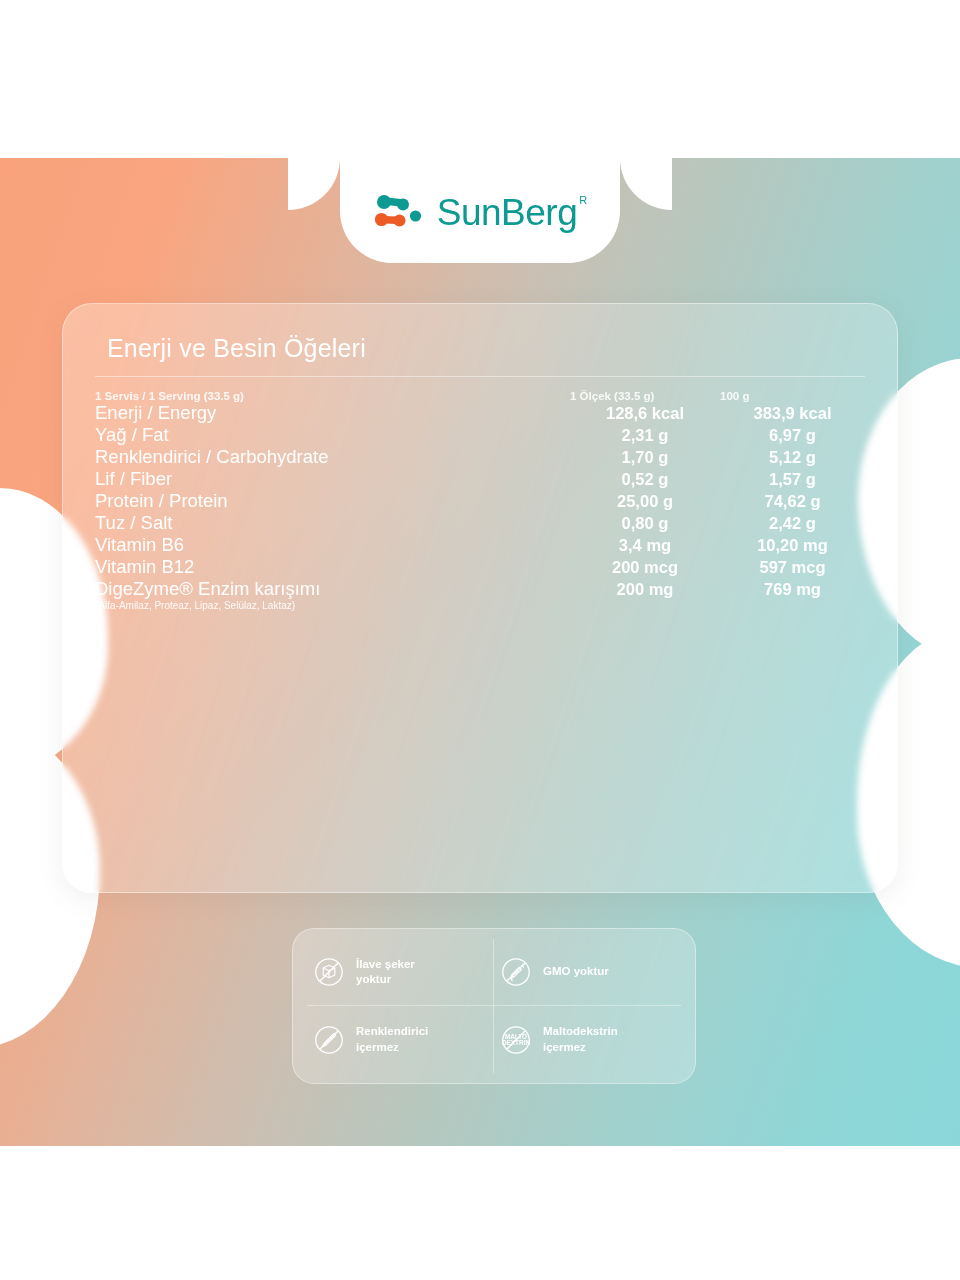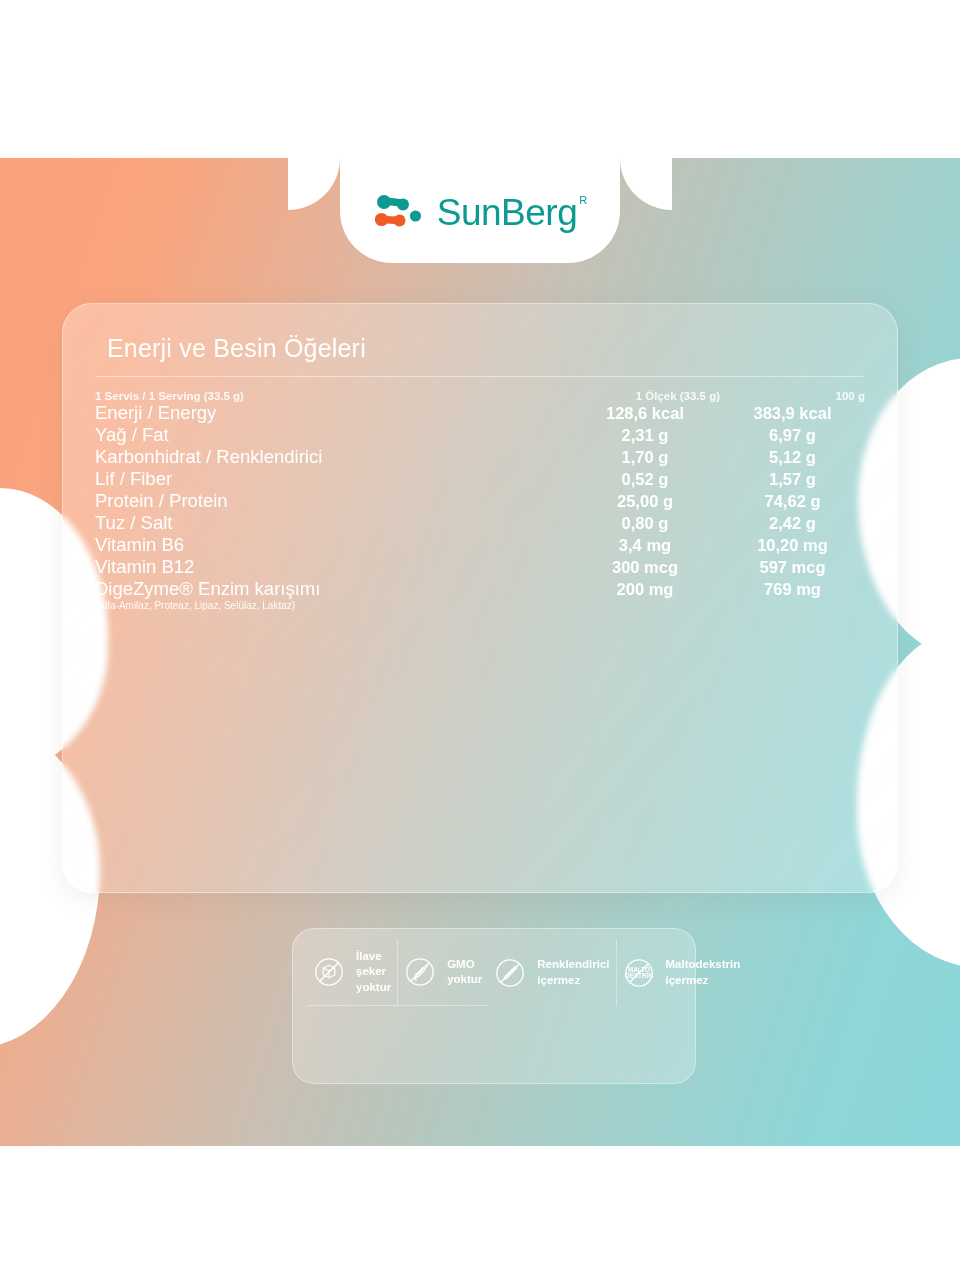--- a/index.html
+++ b/index.html
@@ -143,21 +143,21 @@
     border-collapse:collapse;
   }
   table.nutri th, table.nutri td {
     padding:0;
     vertical-align:baseline;
   }
   .colhead {
     font-size:11.5px;
     font-weight:700;
     color:rgba(255,255,255,0.88);
-    text-align:right;
+    text-align:left;
     padding-bottom:16px;
     white-space:nowrap;
   }
   .colhead.left {
     text-align:left;
     font-weight:700;
   }
   .nlabel {
     font-size:18.5px;
     font-weight:400;
@@ -195,21 +195,21 @@
     width:404px; height:156px;
     border-radius:22px;
     background:linear-gradient(120deg,
       rgba(255,255,255,0.26) 0%,
       rgba(255,255,255,0.18) 50%,
       rgba(255,255,255,0.24) 100%);
     border:1px solid rgba(255,255,255,0.40);
     backdrop-filter:blur(3px);
     z-index:5;
     display:grid;
-    grid-template-columns:1fr 1fr 1fr 1fr;
+    grid-template-columns:1fr 1fr;
     grid-template-rows:1fr 1fr;
     padding:10px 14px;
   }
   .badge {
     display:flex;
     align-items:center;
     gap:11px;
     padding:4px 6px;
   }
   .badge.b0 { border-right:1px solid rgba(255,255,255,0.38); border-bottom:1px solid rgba(255,255,255,0.38); }
@@ -282,21 +282,21 @@
           <td class="nlabel">Enerji / Energy</td>
           <td class="nval">128,6 kcal</td>
           <td class="nval">383,9 kcal</td>
         </tr>
         <tr>
           <td class="nlabel">Yağ / Fat</td>
           <td class="nval">2,31 g</td>
           <td class="nval">6,97 g</td>
         </tr>
         <tr>
-          <td class="nlabel">Karbonhidrat / Renklendirici</td>
+          <td class="nlabel">Renklendirici / Carbohydrate</td>
           <td class="nval">1,70 g</td>
           <td class="nval">5,12 g</td>
         </tr>
         <tr>
           <td class="nlabel">Lif / Fiber</td>
           <td class="nval">0,52 g</td>
           <td class="nval">1,57 g</td>
         </tr>
         <tr>
           <td class="nlabel">Protein / Protein</td>
@@ -308,21 +308,21 @@
           <td class="nval">0,80 g</td>
           <td class="nval">2,42 g</td>
         </tr>
         <tr>
           <td class="nlabel">Vitamin B6</td>
           <td class="nval">3,4 mg</td>
           <td class="nval">10,20 mg</td>
         </tr>
         <tr>
           <td class="nlabel">Vitamin B12</td>
-          <td class="nval">300 mcg</td>
+          <td class="nval">200 mcg</td>
           <td class="nval">597 mcg</td>
         </tr>
         <tr>
           <td class="nlabel enzyme-label">DigeZyme®  Enzim karışımı</td>
           <td class="nval enzyme-val">200 mg</td>
           <td class="nval enzyme-val">769 mg</td>
         </tr>
         <tr>
           <td class="sublist">(Alfa-Amilaz, Proteaz,
 Lipaz, Selülaz, Laktaz)</td>

